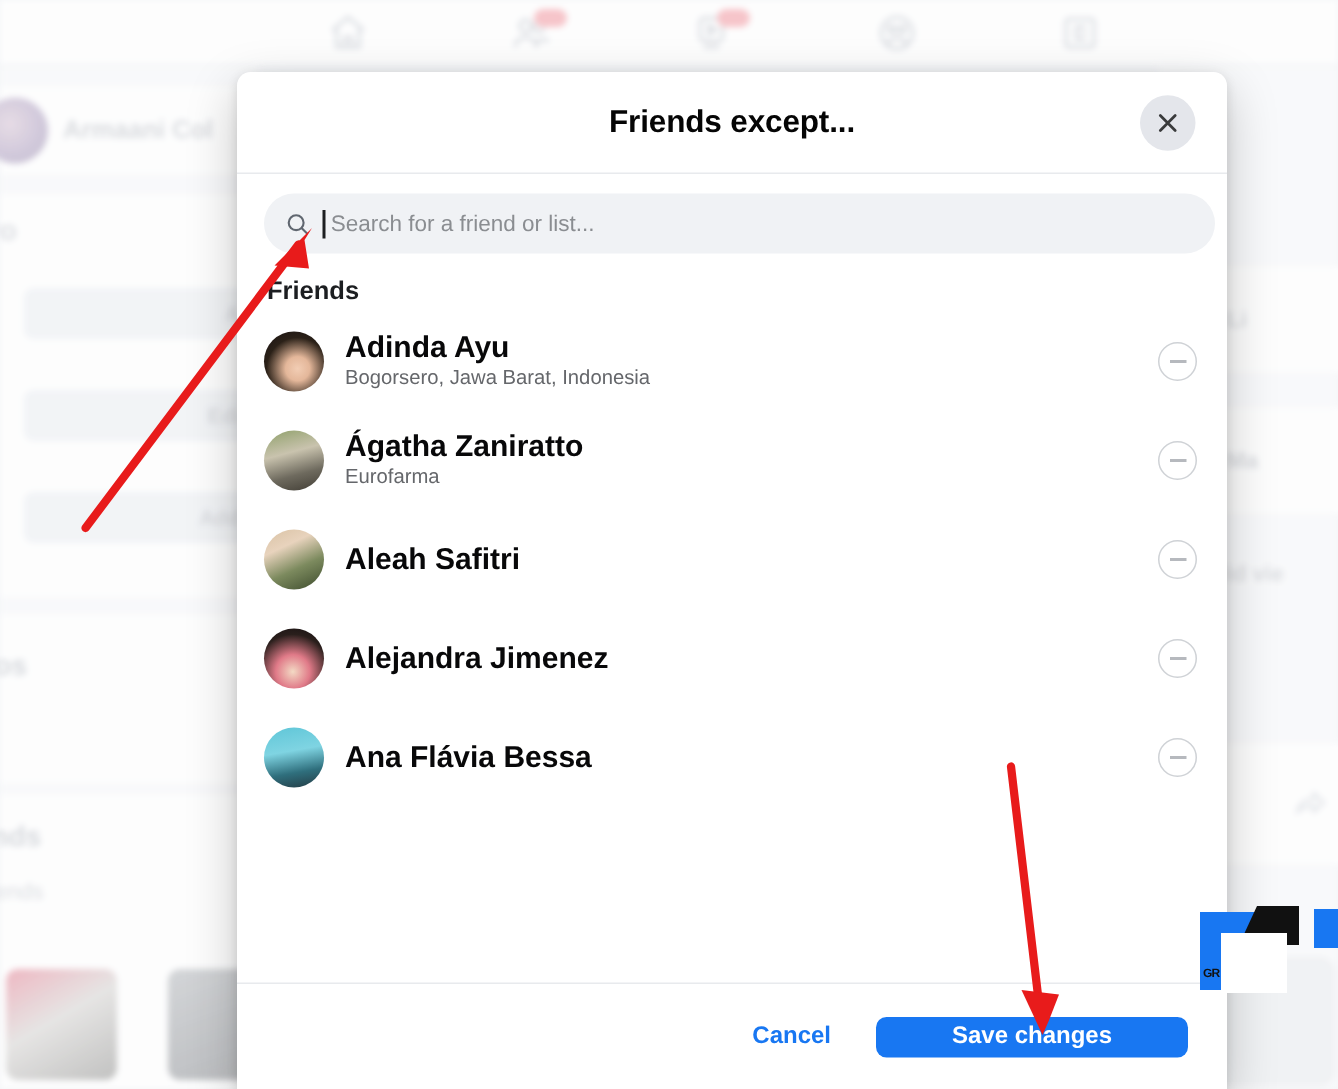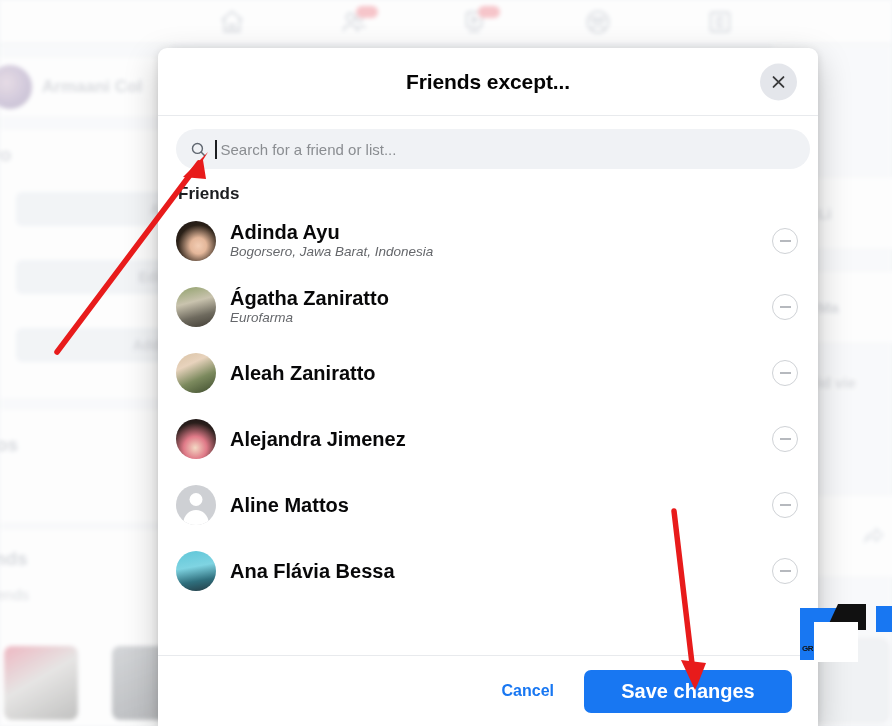--- a/index.html
+++ b/index.html
@@ -336,21 +336,20 @@
     color: #080809;
     line-height: 20px;
     white-space: nowrap;
   }
   .fr-sub {
     font-size: 13.5px;
     color: #65676b;
     line-height: 18px;
     margin-top: 1px;
     white-space: nowrap;
-    font-style: italic;
   }
   .minus-btn {
     width: 26px; height: 26px;
     border-radius: 50%;
     border: 1px solid #cfd2d6;
     background: transparent;
     flex: none;
     display: flex;
     align-items: center;
     justify-content: center;
@@ -380,27 +379,27 @@
     font-size: 16px;
     font-weight: 600;
     color: #1877f2;
     padding: 9px 16px;
     border-radius: 6px;
     cursor: pointer;
   }
   .save-btn {
     border: none;
     font-family: inherit;
-    font-size: 20px;
+    font-size: 16px;
     font-weight: 700;
     color: #ffffff;
     background: #1877f2;
     border-radius: 7px;
     width: 208px;
-    height: 43px;
+    height: 27px;
     cursor: pointer;
   }
 
   
   .annot {
     position: absolute;
     inset: 0;
     pointer-events: none;
   }
   .annot svg { width: 100%; height: 100%; display: block; }
@@ -614,39 +613,30 @@
               <div class="fr-name">Ágatha Zaniratto</div>
               <div class="fr-sub">Eurofarma</div>
             </div>
             <button class="minus-btn" aria-label="Remove">
               <span></span>
             </button>
           </div>
           <div class="friend-row">
             <div class="fr-avatar a-aleah"></div>
             <div class="fr-text">
-              <div class="fr-name">Aleah Zaniratto</div>
+              <div class="fr-name">Aleah Safitri</div>
             </div>
             <button class="minus-btn" aria-label="Remove">
               <span></span>
             </button>
           </div>
           <div class="friend-row">
             <div class="fr-avatar a-alejandra"></div>
             <div class="fr-text">
               <div class="fr-name">Alejandra Jimenez</div>
-            </div>
-            <button class="minus-btn" aria-label="Remove">
-              <span></span>
-            </button>
-          </div>
-          <div class="friend-row">
-            <div class="fr-avatar a-default"></div>
-            <div class="fr-text">
-              <div class="fr-name">Aline Mattos</div>
             </div>
             <button class="minus-btn" aria-label="Remove">
               <span></span>
             </button>
           </div>
           <div class="friend-row">
             <div class="fr-avatar a-ana"></div>
             <div class="fr-text">
               <div class="fr-name">Ana Flávia Bessa</div>
             </div>

